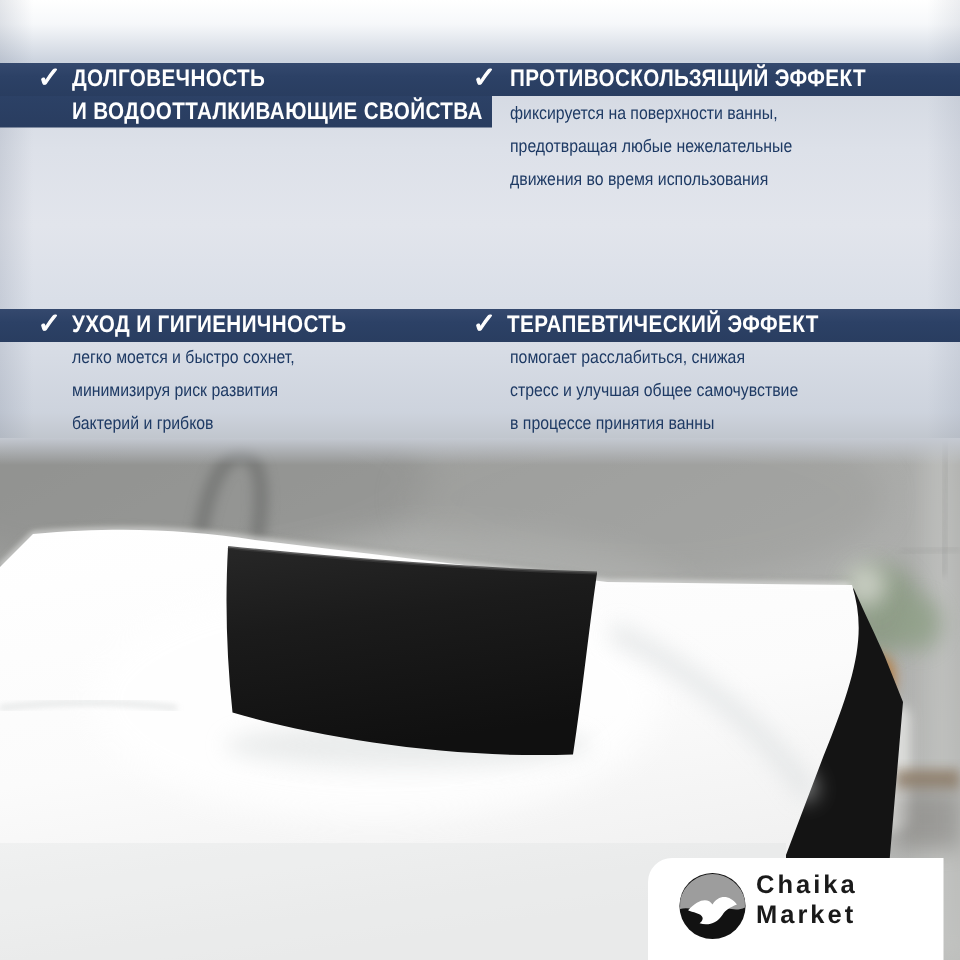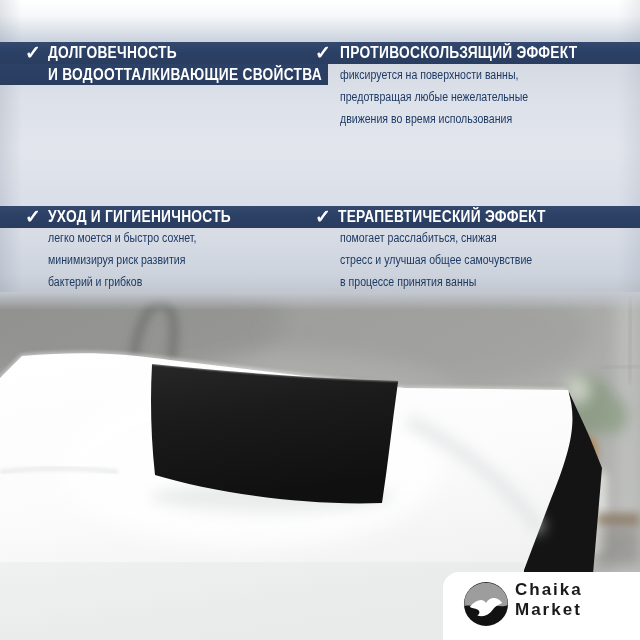--- a/index.html
+++ b/index.html
@@ -31,21 +31,21 @@
   .hdr{
     position:absolute;color:#fff;font-size:16px;font-weight:700;line-height:22px;
     letter-spacing:.3px;white-space:nowrap;transform:scaleX(.86);transform-origin:0 50%;
   }
   .body-lines{position:absolute;color:#1e3a64;font-size:12px;font-weight:400;}
   .tline{line-height:22px;white-space:nowrap;transform:scaleX(.88);transform-origin:0 50%;}
   
   #photo{position:absolute;left:0;top:292px;width:640px;height:348px;}
   
   .logo-card{
-    position:absolute;right:0;bottom:0;width:197px;height:68px;background:#ffffff;
+    position:absolute;right:11px;bottom:0;width:197px;height:68px;background:#ffffff;
     border-top-left-radius:16px;
   }
   .logo-mark{position:absolute;left:20px;top:9px;width:46px;height:46px;}
   .logo-text{position:absolute;left:72px;top:8px;color:#1a1a1a;font-weight:700;
     font-size:17px;line-height:20px;letter-spacing:2px;white-space:nowrap;}
 </style>
 </head>
 <body>
 
 <div id="stage">

